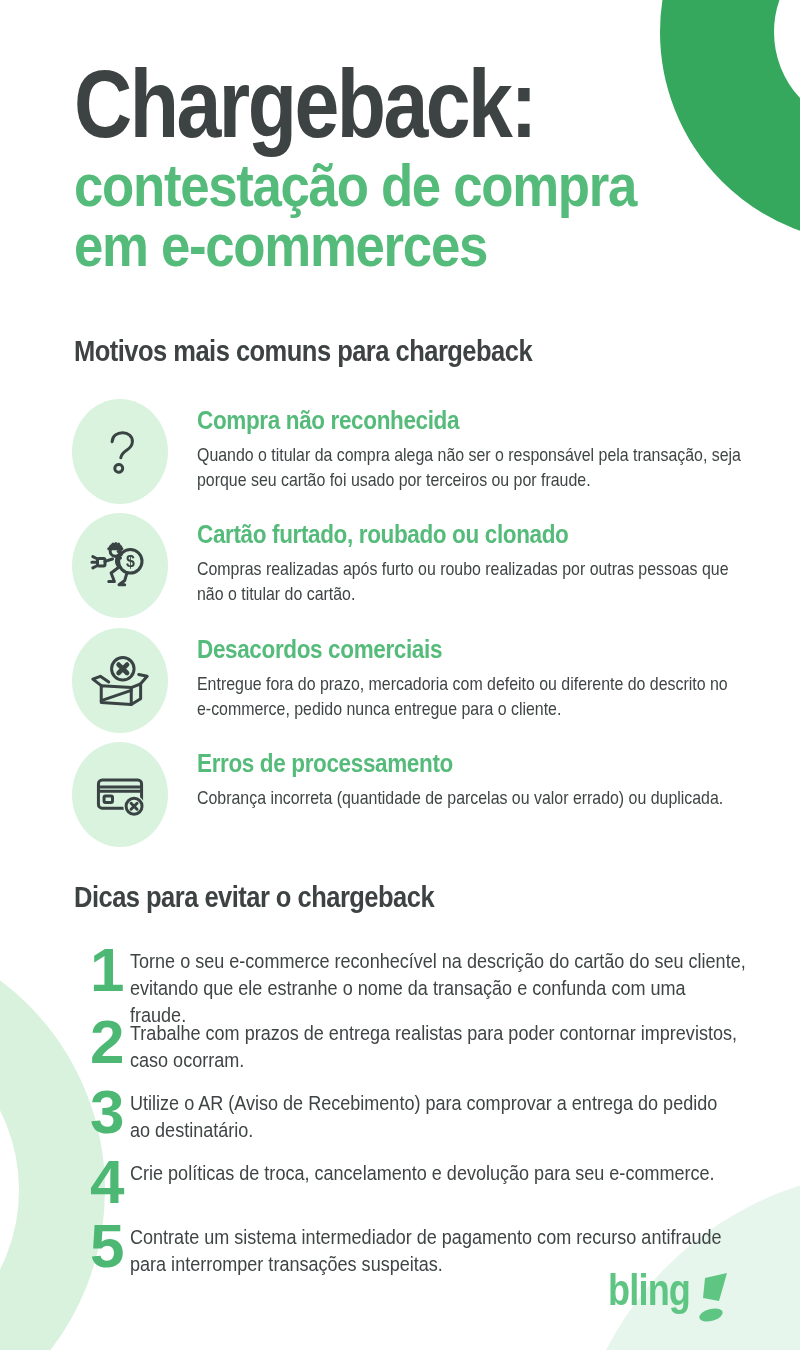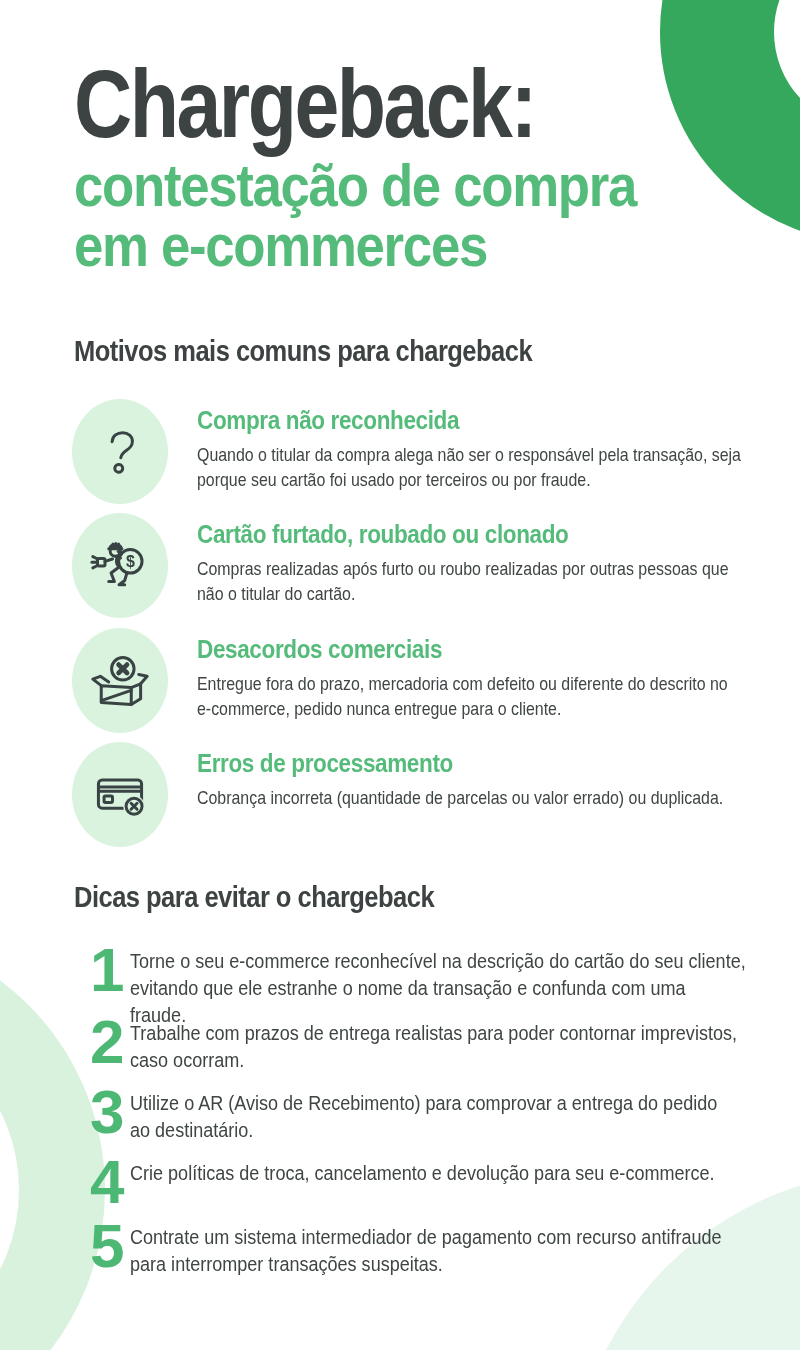--- a/index.html
+++ b/index.html
@@ -200,15 +200,22 @@
     <div class="tip t4">
       <div class="tip-number">4</div>
       <div class="tip-text">Crie políticas de troca, cancelamento e devolução para seu e-commerce.</div>
     </div>
     <div class="tip t5">
       <div class="tip-number">5</div>
       <div class="tip-text">Contrate um sistema intermediador de pagamento com recurso antifraude
 para interromper transações suspeitas.</div>
     </div>
 
+    <div class="logo">
+      <span class="logo-text">bling</span>
+      <svg class="logo-mark" width="34" height="54" viewBox="0 0 34 54">
+        <polygon class="mk" points="9,6 31,1 23,29 7,26"></polygon>
+        <ellipse class="mk" cx="15" cy="43" rx="12" ry="6" transform="rotate(-15 15 43)"></ellipse>
+      </svg>
+    </div>
 
   </div>
 </div>
 
 </body></html>

